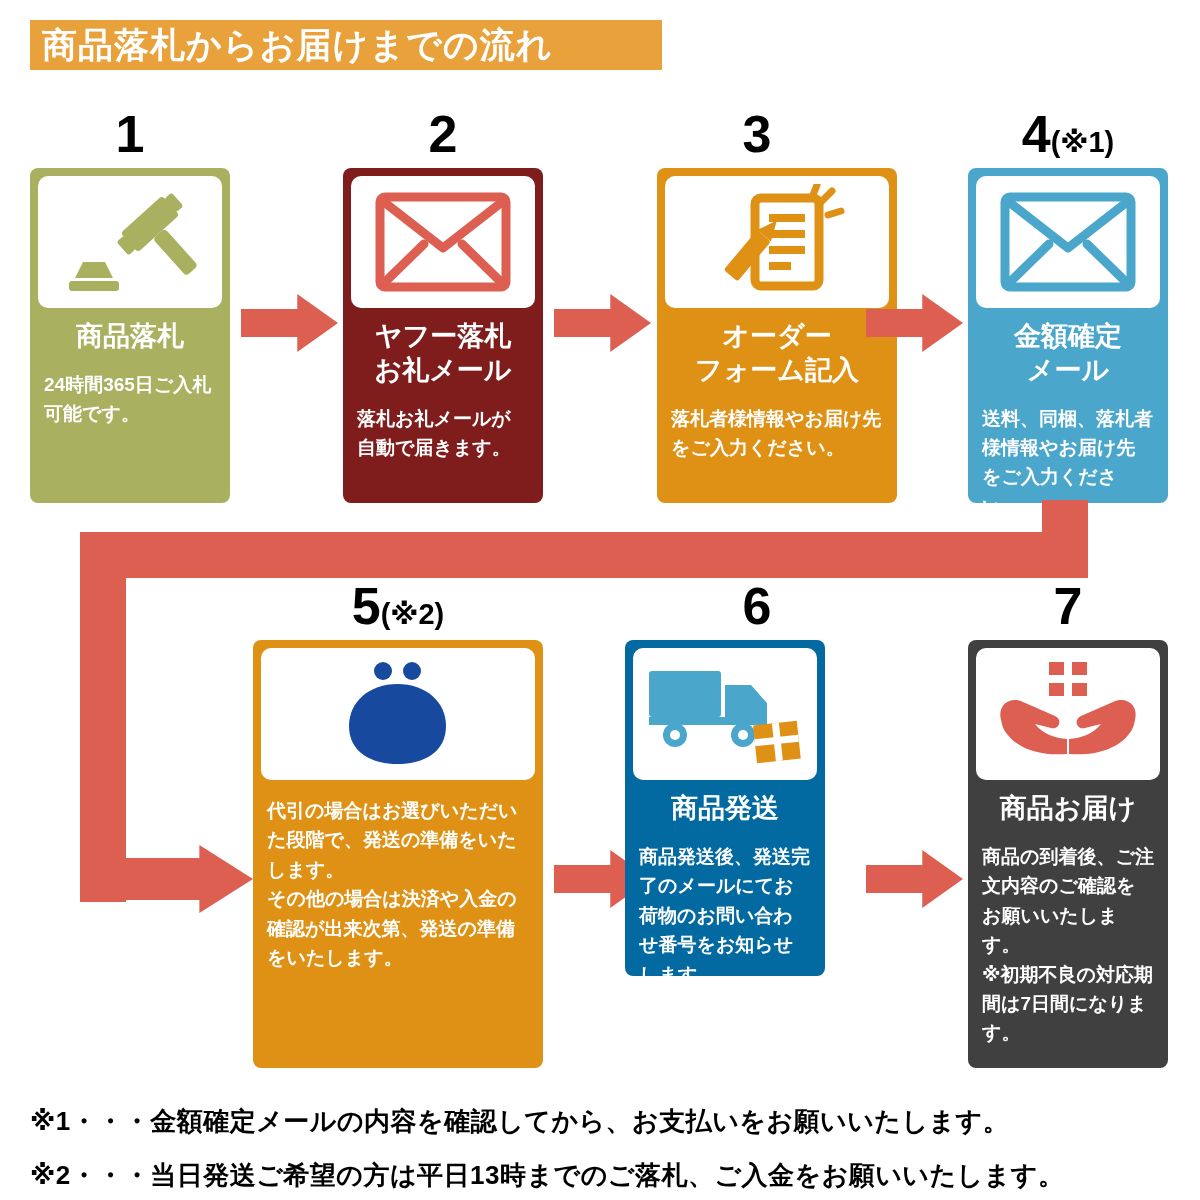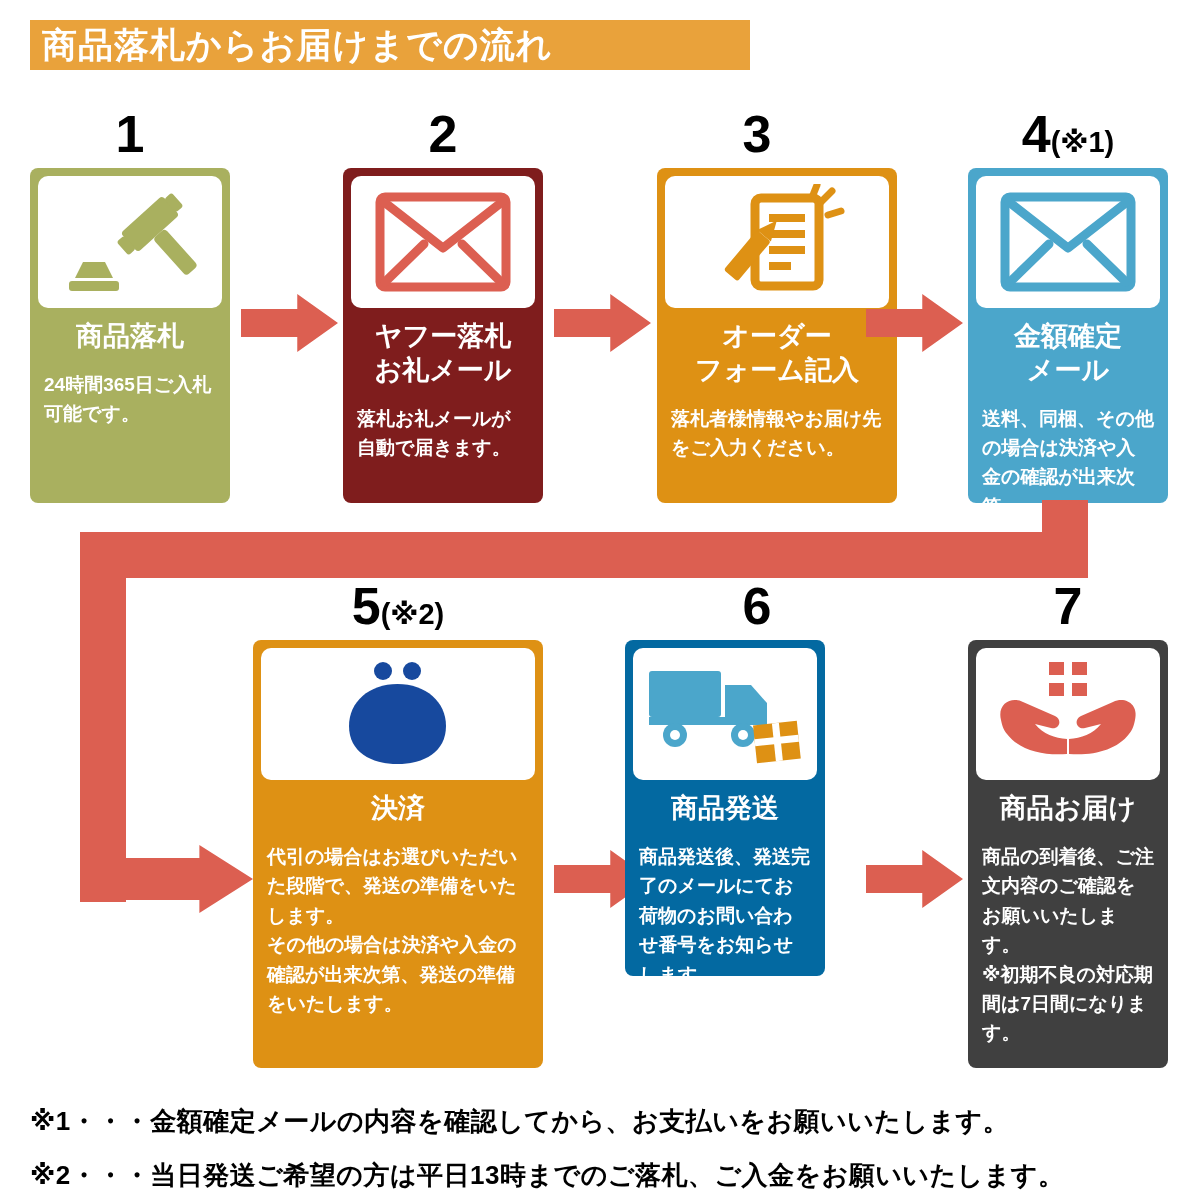--- a/index.html
+++ b/index.html
@@ -4,21 +4,21 @@
 <style>
   * { margin:0; padding:0; box-sizing:border-box; }
   html,body { width:1200px; height:1200px; }
   body {
     background:#ffffff;
     font-family:"Liberation Sans","DejaVu Sans",sans-serif;
     position:relative;
     overflow:hidden;
   }
   .banner {
-    position:absolute; left:30px; top:20px; width:720px; height:50px;
+    position:absolute; left:30px; top:20px; width:632px; height:50px;
     background:#E9A23B; color:#fff; font-size:35px; font-weight:bold;
     line-height:50px; padding-left:12px; letter-spacing:1px;
   }
   .step-num {
     position:absolute; text-align:center; font-size:52px; font-weight:bold;
     color:#000; height:56px; line-height:56px; white-space:nowrap;
   }
   .num-note { font-size:29px; font-weight:bold; }
   .card {
     position:absolute; border-radius:8px; padding:8px;
@@ -163,21 +163,21 @@
         <g fill="none" stroke="#4BA6CB" stroke-width="9" stroke-linejoin="round" stroke-linecap="round">
           <rect x="5" y="5" width="126" height="90" rx="5"></rect>
           <path d="M9 10 L68 56 L127 10"></path>
           <path d="M10 90 L49 52"></path>
           <path d="M126 90 L87 52"></path>
         </g>
       </svg>
     </div>
     <div class="card-title">金額確定
 メール</div>
-    <div class="card-desc">送料、同梱、その他の場合は決済や入金の確認が出来次第。</div>
+    <div class="card-desc">送料、同梱、落札者様情報やお届け先をご入力ください。</div>
   </div>
 
   <div class="conn conn-v1"></div>
   <div class="conn conn-h1"></div>
   <div class="conn conn-v2"></div>
   <div class="conn-arrow"></div>
 
   <div class="step-num n5"><span>5</span><span class="num-note">(※2)</span></div>
   <div class="step-num n6"><span>6</span><span class="num-note"></span></div>
   <div class="step-num n7"><span>7</span><span class="num-note"></span></div>
@@ -185,21 +185,20 @@
   <div class="card c5">
     <div class="icon-box">
       <svg width="130" height="112" viewBox="0 0 130 112">
         <g fill="#17499E">
           <circle cx="50" cy="13" r="9"></circle>
           <circle cx="79" cy="13" r="9"></circle>
           <path d="M64.5 26 C36 26 16 44 16 68 C16 94 38 106 64.5 106 C91 106 113 94 113 68 C113 44 93 26 64.5 26 Z"></path>
         </g>
       </svg>
     </div>
-    <div class="card-title">決済</div>
     <div class="card-desc">代引の場合はお選びいただいた段階で、発送の準備をいたします。
 その他の場合は決済や入金の確認が出来次第、発送の準備をいたします。</div>
   </div>
 
   <div class="arrow a4"></div>
 
   <div class="card c6">
     <div class="icon-box">
       <svg width="160" height="106" viewBox="0 0 160 106">
         <g fill="#4BA6CB">

